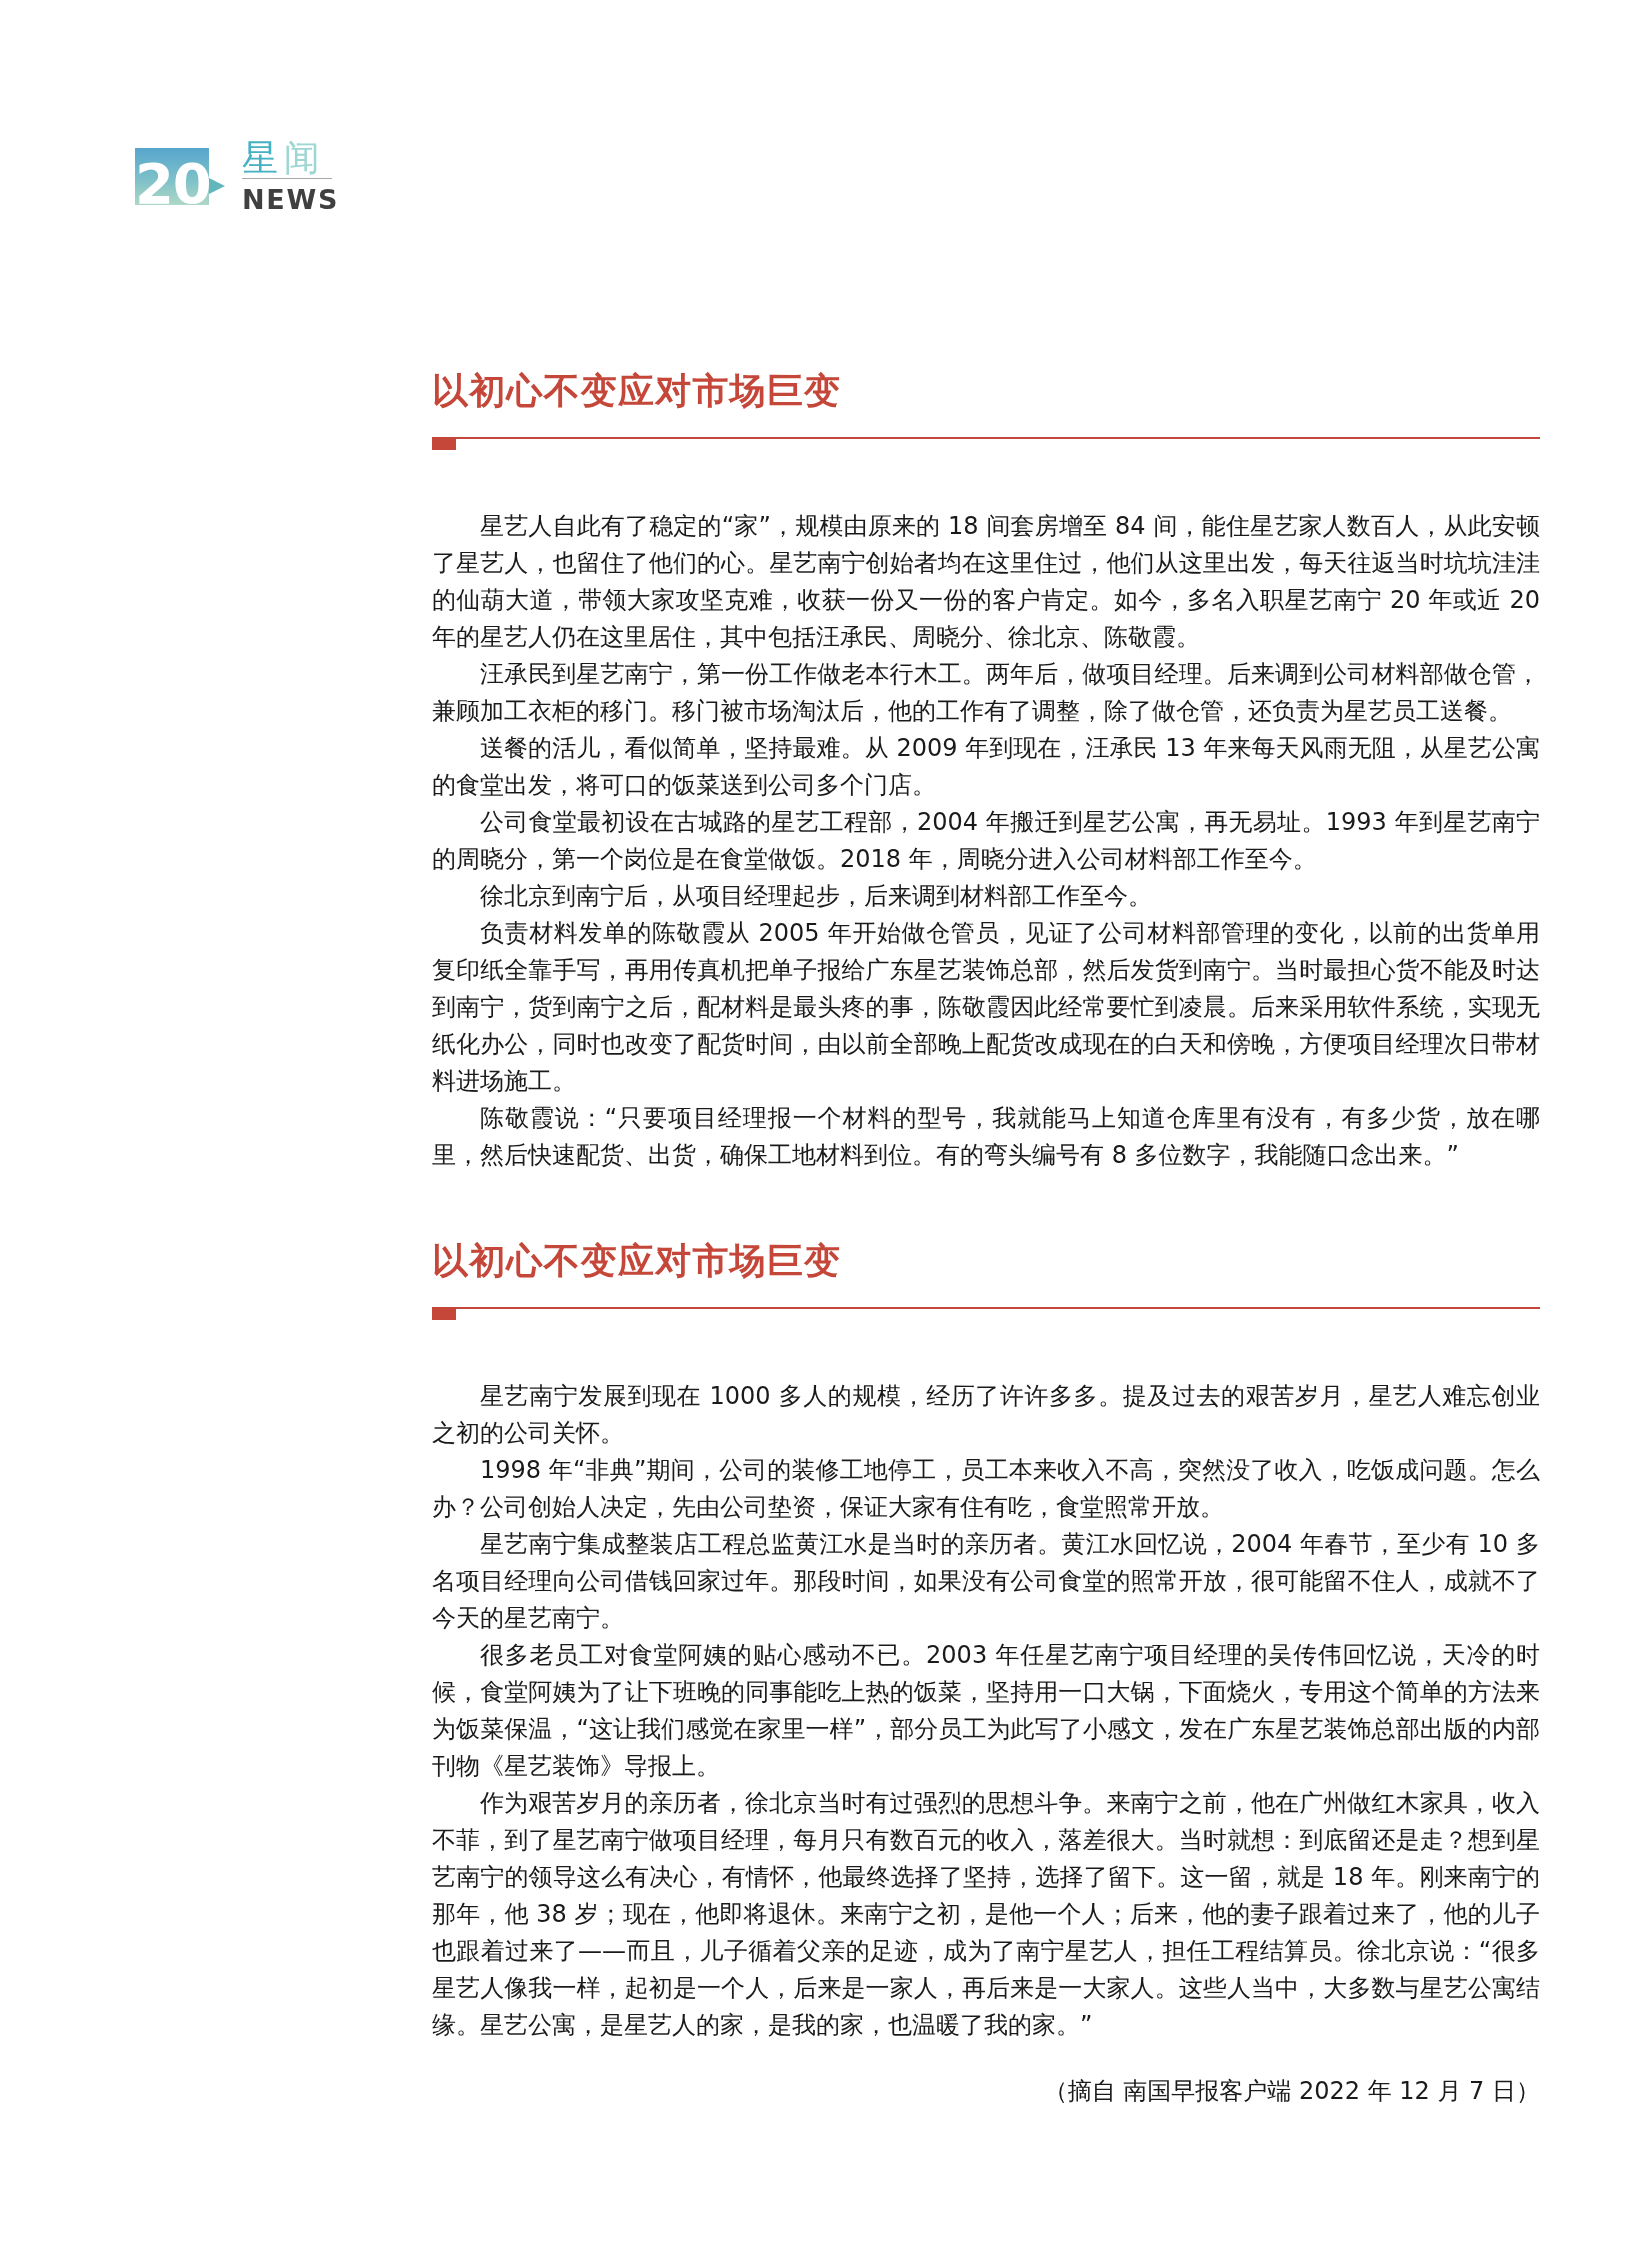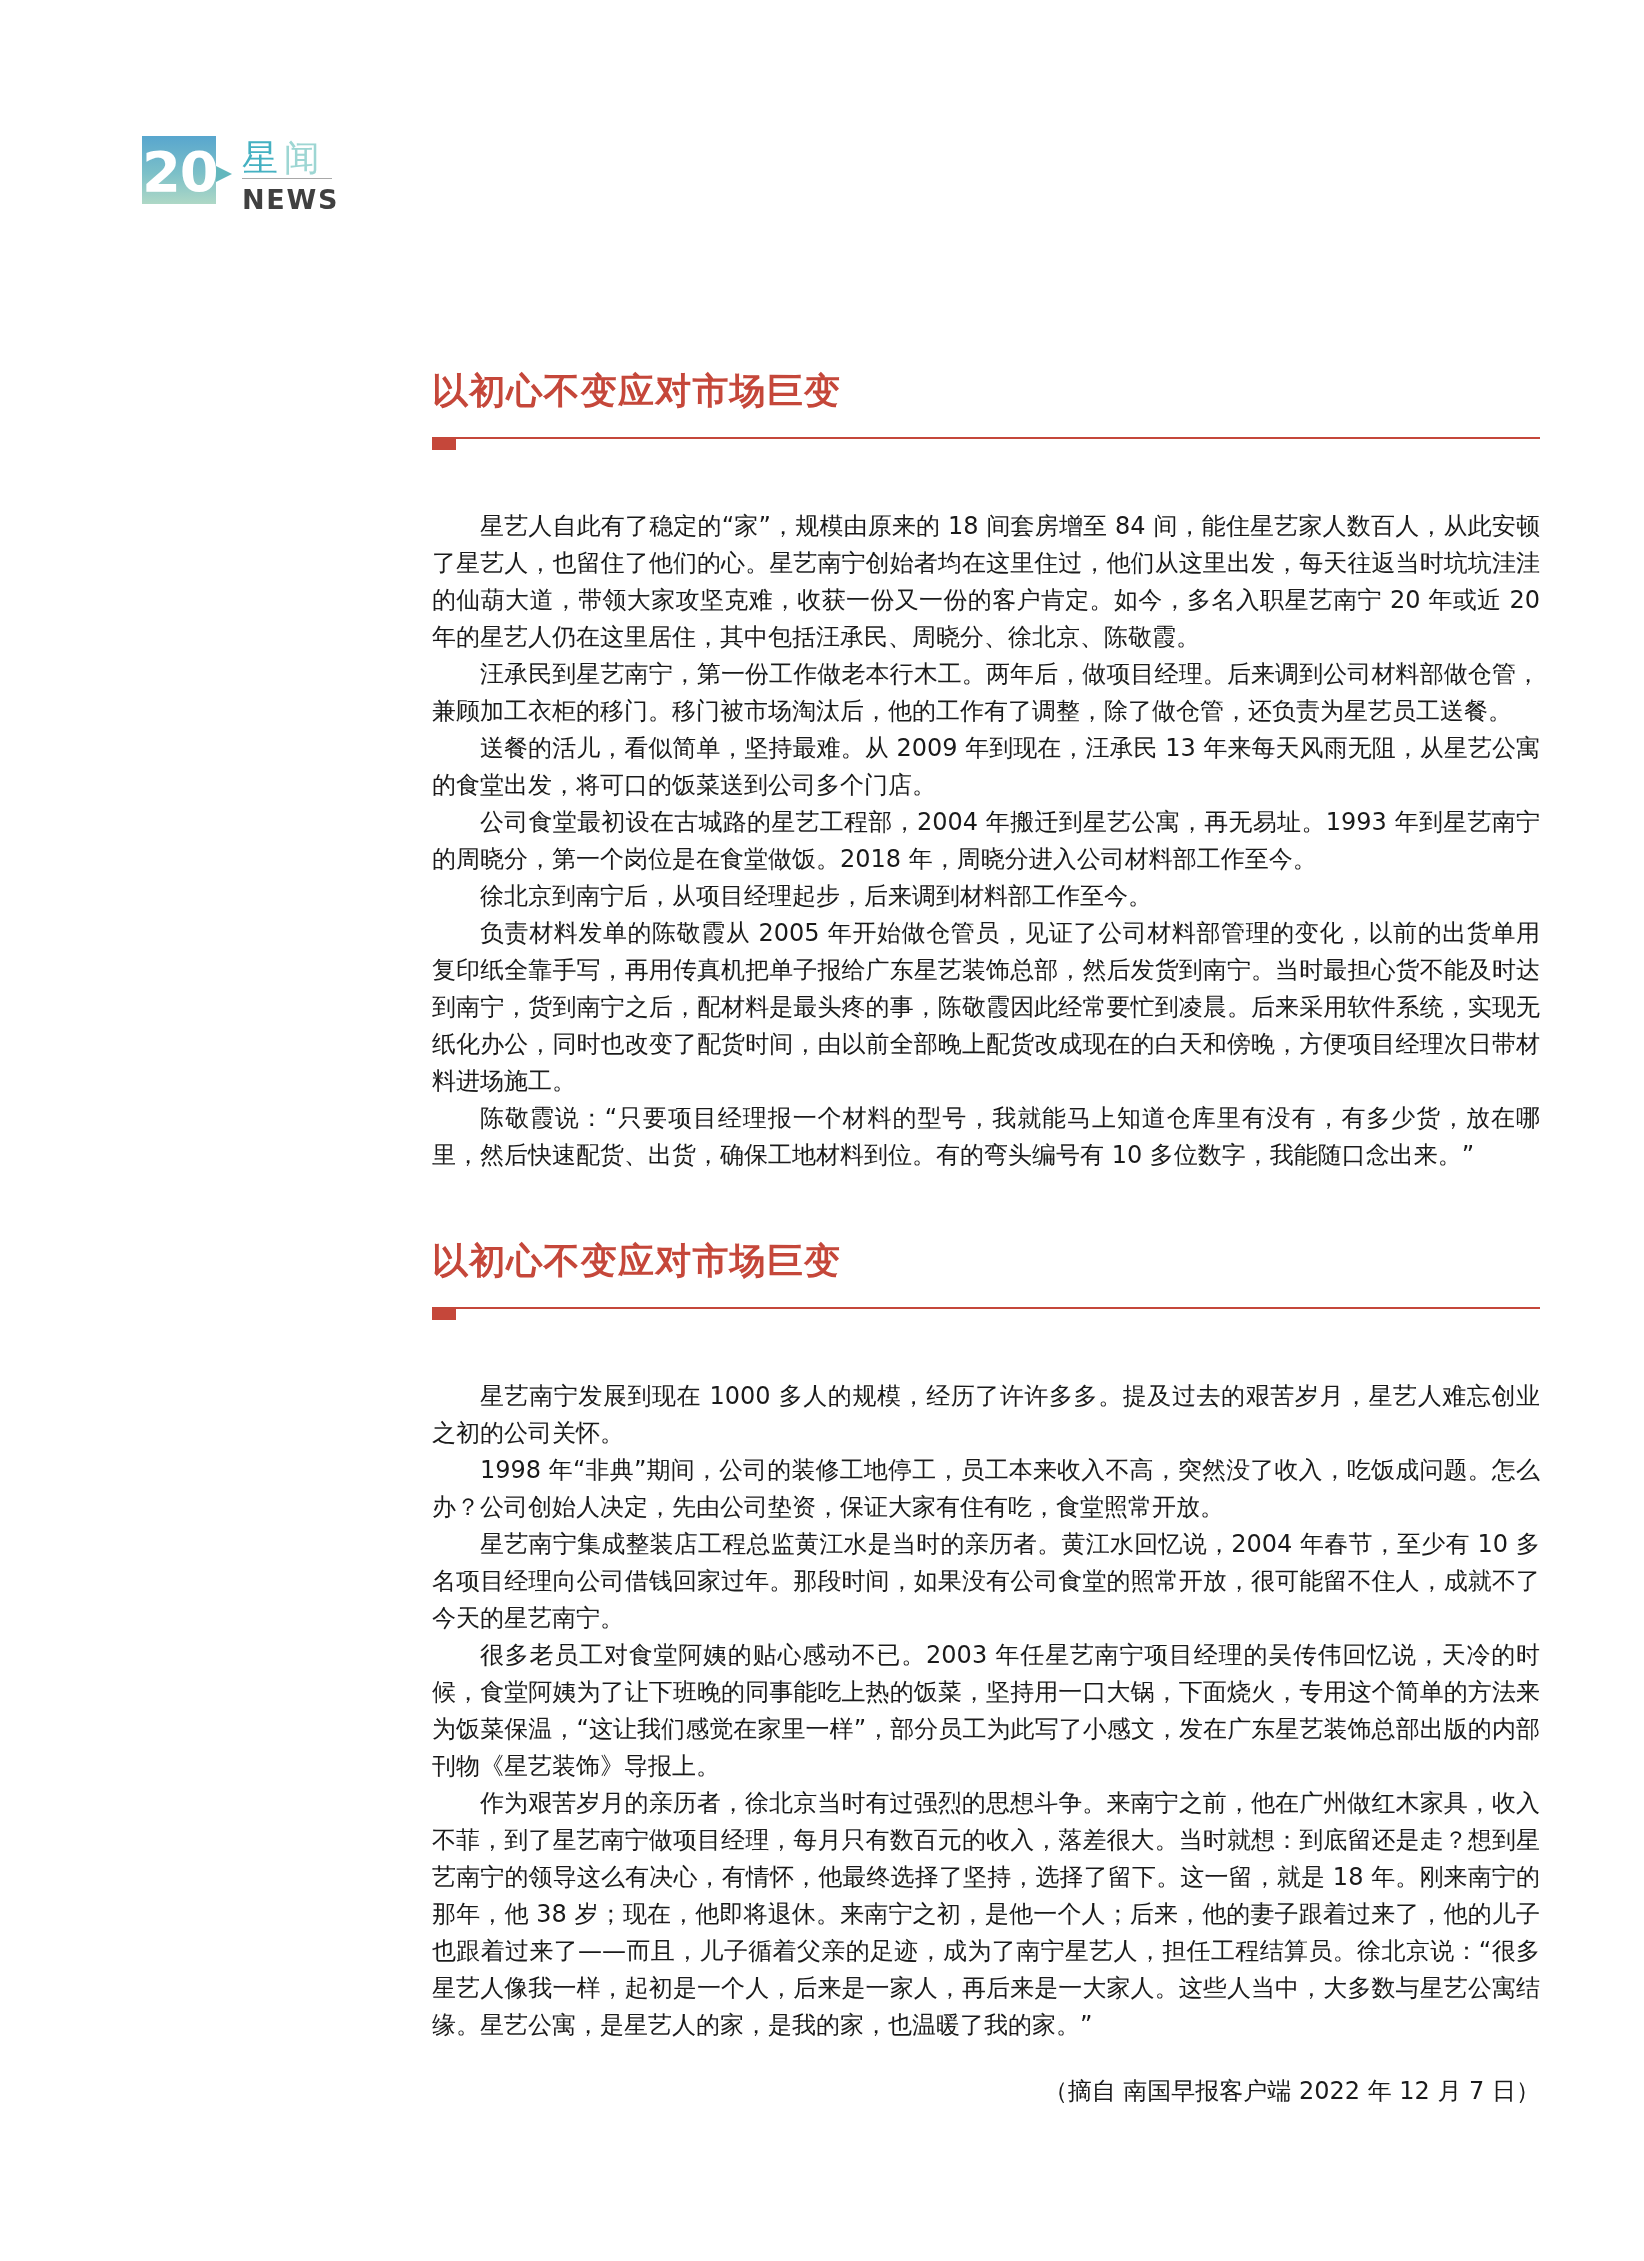--- a/index.html
+++ b/index.html
@@ -7,24 +7,23 @@
     width: 1645px; height: 2261px;
     position: relative;
     font-family: "DejaVu Sans", "Liberation Sans", sans-serif;
     color: var(--body-text, #1a1a1a);
   }
   .page { position: absolute; inset: 0; background: #ffffff; overflow: hidden; }
 
   
   .page-header { position: absolute; left: 135px; top: 136px; }
   .badge {
-    position: absolute; left: 0; top: 0;
-    width: 74px; height: 68px;
+    position: absolute; left: 0; top: 12px;
+    width: 74px; height: 57px;
     background: linear-gradient(180deg, var(--badge-gradient-top, #58a6ce) 0%, #7cc0c8 55%, var(--badge-gradient-bottom, #aed8c6) 100%);
-    margin-left: 7px;
   }
   .badge .num {
     position: absolute; left: 0; right: 0; top: 8px;
     text-align: center;
     font-size: 56px; font-weight: bold; color: #ffffff;
     line-height: 1; letter-spacing: -1.2px;
   }
   .badge .tri {
     position: absolute; right: -15.7px; top: 30px;
     width: 0; height: 0;
@@ -94,21 +93,21 @@
       <div class="line"></div>
       <div class="block"></div>
     </div>
     <div class="body-text">
         <p class="para">星艺人自此有了稳定的“家”，规模由原来的 18 间套房增至 84 间，能住星艺家人数百人，从此安顿了星艺人，也留住了他们的心。星艺南宁创始者均在这里住过，他们从这里出发，每天往返当时坑坑洼洼的仙葫大道，带领大家攻坚克难，收获一份又一份的客户肯定。如今，多名入职星艺南宁 20 年或近 20 年的星艺人仍在这里居住，其中包括汪承民、周晓分、徐北京、陈敬霞。</p>
         <p class="para">汪承民到星艺南宁，第一份工作做老本行木工。两年后，做项目经理。后来调到公司材料部做仓管，兼顾加工衣柜的移门。移门被市场淘汰后，他的工作有了调整，除了做仓管，还负责为星艺员工送餐。</p>
         <p class="para">送餐的活儿，看似简单，坚持最难。从 2009 年到现在，汪承民 13 年来每天风雨无阻，从星艺公寓的食堂出发，将可口的饭菜送到公司多个门店。</p>
         <p class="para">公司食堂最初设在古城路的星艺工程部，2004 年搬迁到星艺公寓，再无易址。1993 年到星艺南宁的周晓分，第一个岗位是在食堂做饭。2018 年，周晓分进入公司材料部工作至今。</p>
         <p class="para">徐北京到南宁后，从项目经理起步，后来调到材料部工作至今。</p>
         <p class="para">负责材料发单的陈敬霞从 2005 年开始做仓管员，见证了公司材料部管理的变化，以前的出货单用复印纸全靠手写，再用传真机把单子报给广东星艺装饰总部，然后发货到南宁。当时最担心货不能及时达到南宁，货到南宁之后，配材料是最头疼的事，陈敬霞因此经常要忙到凌晨。后来采用软件系统，实现无纸化办公，同时也改变了配货时间，由以前全部晚上配货改成现在的白天和傍晚，方便项目经理次日带材料进场施工。</p>
-        <p class="para">陈敬霞说：“只要项目经理报一个材料的型号，我就能马上知道仓库里有没有，有多少货，放在哪里，然后快速配货、出货，确保工地材料到位。有的弯头编号有 10 多位数字，我能随口念出来。”</p>
+        <p class="para">陈敬霞说：“只要项目经理报一个材料的型号，我就能马上知道仓库里有没有，有多少货，放在哪里，然后快速配货、出货，确保工地材料到位。有的弯头编号有 8 多位数字，我能随口念出来。”</p>
       </div>
   </article>
 
   <article class="article article-2">
     <h1>以初心不变应对市场巨变</h1>
     <div class="decor">
       <div class="line"></div>
       <div class="block"></div>
     </div>
     <div class="body-text">

